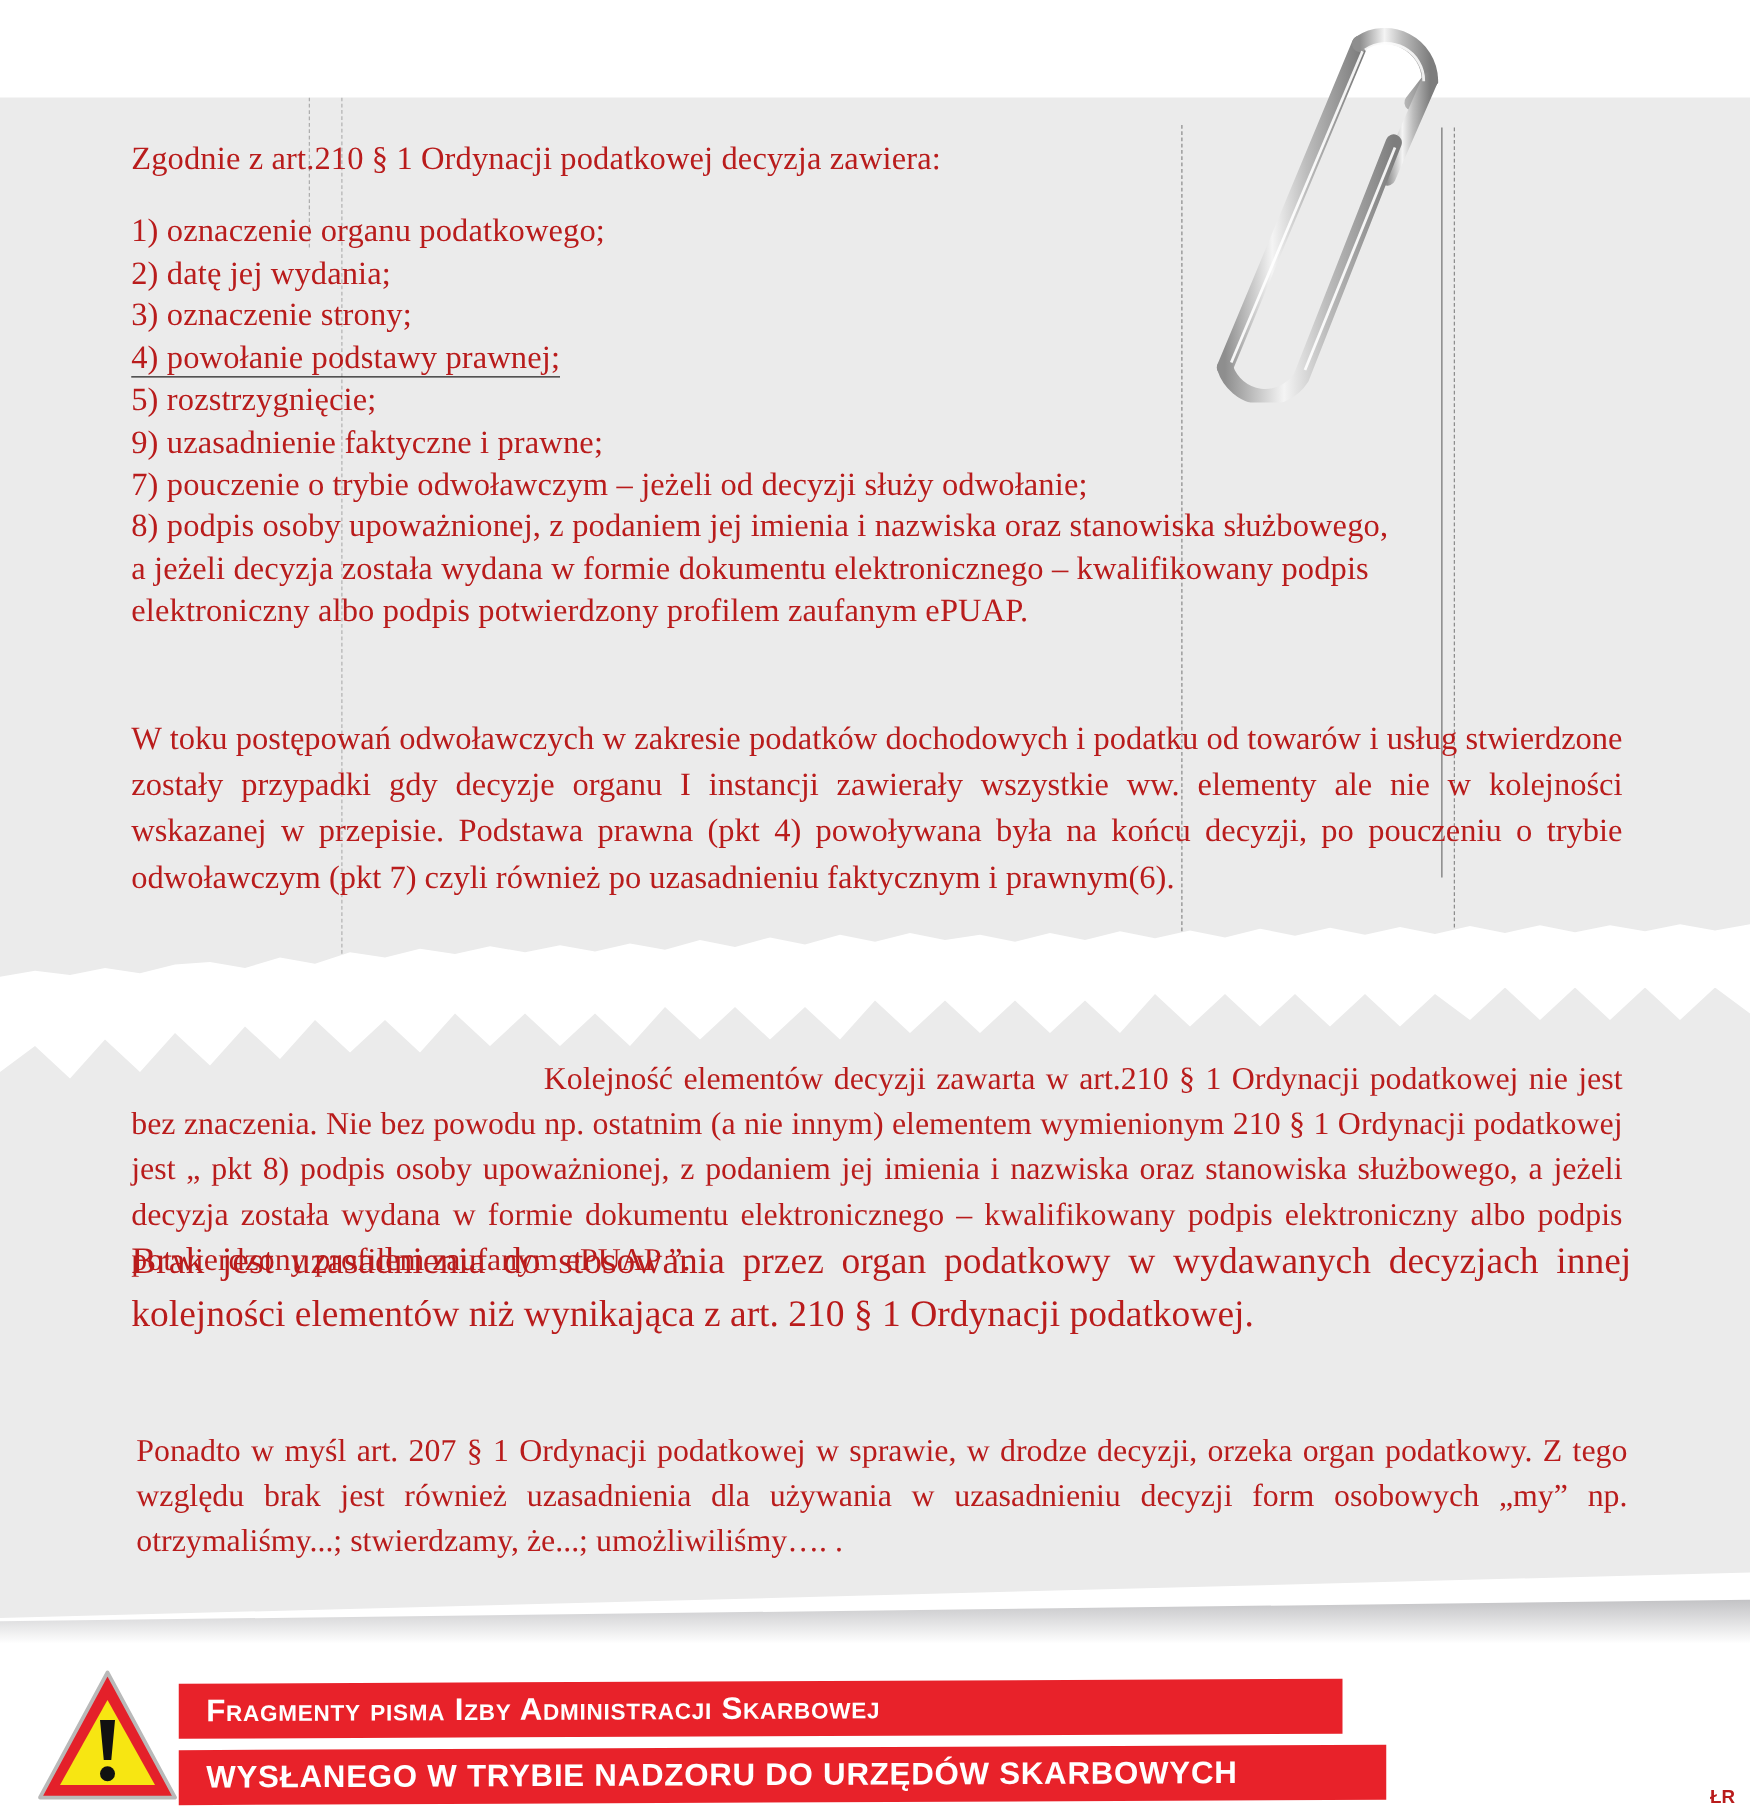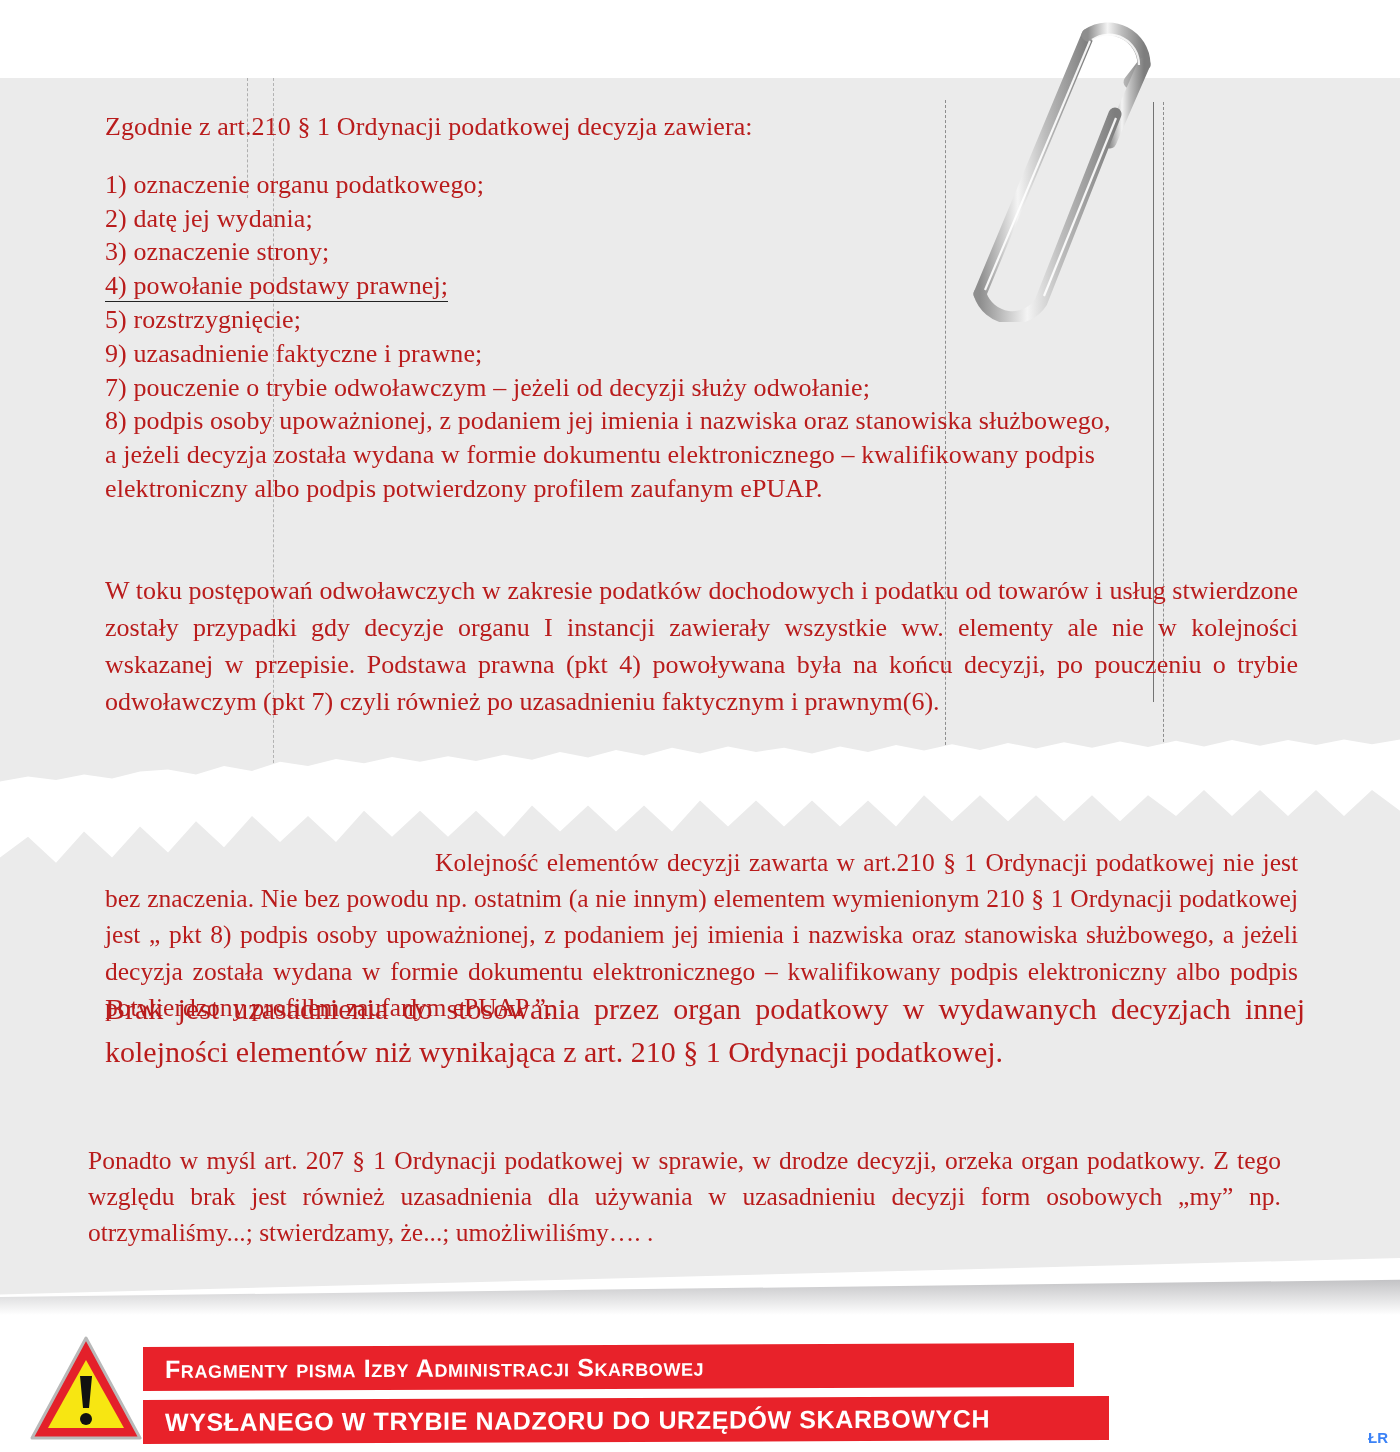--- a/index.html
+++ b/index.html
@@ -125,21 +125,21 @@
     width: 1193px;
     font-size: 25.5px;
     line-height: 1.42;
     text-align: justify;
   }
   .t2 p { margin: 0; }
   .t2 .indent { text-indent: 330px; }
 
   .t3 {
     position: absolute;
-    left: 88px;
+    left: 109px;
     top: 1143px;
     width: 1193px;
     font-size: 25.5px;
     line-height: 1.42;
     text-align: justify;
   }
   .t3 p { margin: 0; }
 
   .t-brak{
     position:absolute;
@@ -199,21 +199,21 @@
   }
   .cap-bar span { display: inline-block; }
   .sc { font-variant: small-caps; }
 
   .corner-mark {
     position: absolute;
     right: 12px;
     bottom: 6px;
     font-family: "Liberation Sans", sans-serif;
     font-size: 15px;
-    color: #3b82f6;
+    color: #b91c1c;
     font-weight: 600;
   }
 </style>
 </head>
 <body>
 
 <div class="page">
 
   <div class="scan-top">
     <div class="scan-top-inner">

